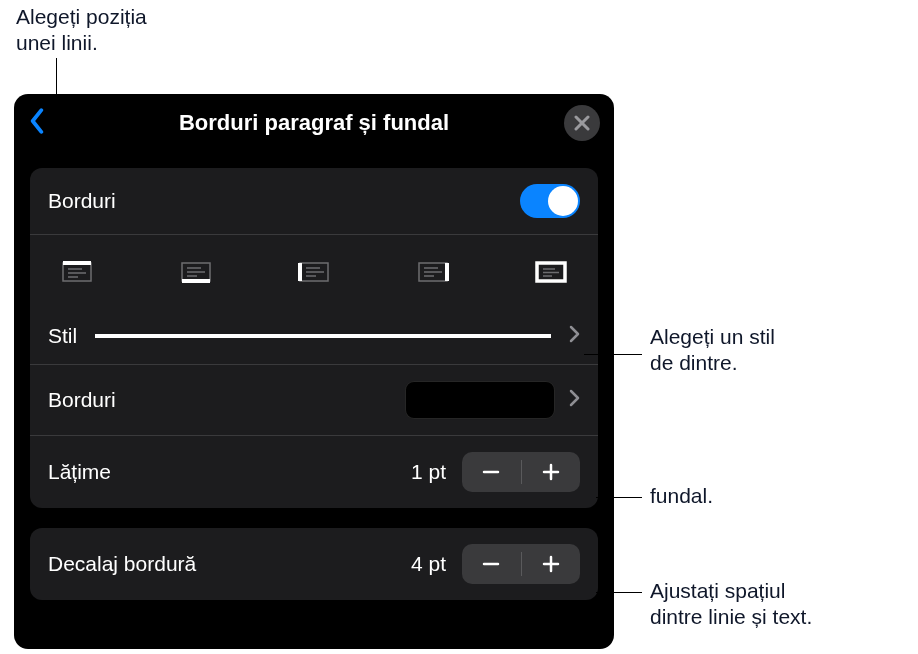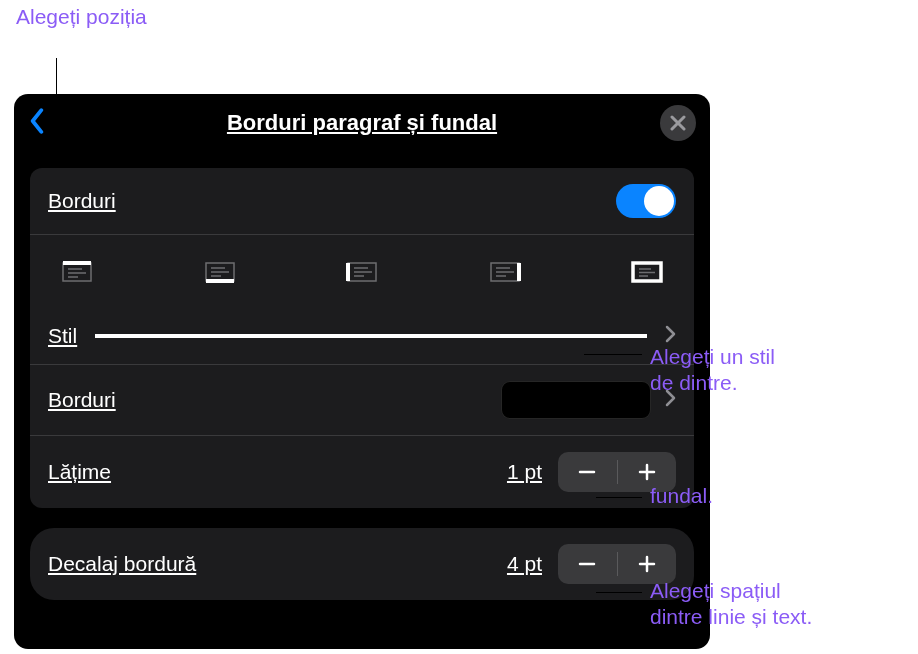--- a/index.html
+++ b/index.html
@@ -8,27 +8,26 @@
       height: 654px;
       background: #fff;
       font-family: -apple-system, "Helvetica Neue", Helvetica, Arial, sans-serif;
       position: relative;
       overflow: hidden;
     }
     .panel {
       position: absolute;
       left: 14px;
       top: 94px;
-      width: 696px;
+      width: 600px;
       height: 555px;
       background: #000;
       border-radius: 14px;
       overflow: hidden;
       color: #fff;
-      text-decoration: underline;
     }
     .panel-header {
       height: 58px;
       display: flex;
       align-items: center;
       justify-content: center;
       position: relative;
     }
     .panel-title {
       font-size: 22px;
@@ -143,42 +142,43 @@
       cursor: pointer;
     }
     .step-div {
       width: 1px;
       background: #5a5a5c;
       margin: 8px 0;
     }
     .section2 {
       margin: 20px 16px 0 16px;
       background: #1c1c1e;
-      border-radius: 24px;
+      border-radius: 12px;
       overflow: hidden;
     }
     
     .callout {
       position: absolute;
       font-size: 21px;
-      color: #8b5cf6;
+      color: #0f172a;
       line-height: 1.25;
     }
     .callout-line {
       position: absolute;
       background: #000;
     }
     .callout-line.h { height: 1px; }
     .callout-line.v { width: 1px; }
   </style>
 </head>
 <body>
 
 <div class="callout" style="left:16px; top:4px;">
   <div>Alegeți poziția</div>
+  <div>unei linii.</div>
 </div>
 <div class="callout-line v" style="left:56px; top:58px; height:128px;"></div>
 
 <div class="panel">
   <div class="panel-header">
     <div class="back-arrow">
       <svg width="18" height="26" viewBox="0 0 14 24">
         <polyline points="11,2 3,12 11,22" fill="none" stroke="#0a84ff" stroke-width="3.5" stroke-linecap="round" stroke-linejoin="round"></polyline>
       </svg>
     </div>
@@ -307,27 +307,27 @@
               <line x1="3" y1="10" x2="17" y2="10" stroke="#fff" stroke-width="2.5" stroke-linecap="round"></line>
               <line x1="10" y1="3" x2="10" y2="17" stroke="#fff" stroke-width="2.5" stroke-linecap="round"></line>
             </svg>
         </div>
       </div>
     </div>
   </div>
 </div>
 
 <div class="callout-line h" style="left:584px; top:354px; width:58px;"></div>
-<div class="callout" style="left:650px; top:344px;">
+<div class="callout" style="left:650px; top:324px;">
   <div>Alegeți un stil</div>
   <div>de dintre.</div>
 </div>
 
 <div class="callout-line h" style="left:596px; top:497px; width:46px;"></div>
 <div class="callout" style="left:650px; top:483px;">
   <div>fundal.</div>
 </div>
 
 <div class="callout-line h" style="left:596px; top:592px; width:46px;"></div>
 <div class="callout" style="left:650px; top:578px;">
-  <div>Alegeți spațiul</div>
+  <div>Ajustați spațiul</div>
   <div>dintre linie și text.</div>
 </div>
 
 </body></html>

